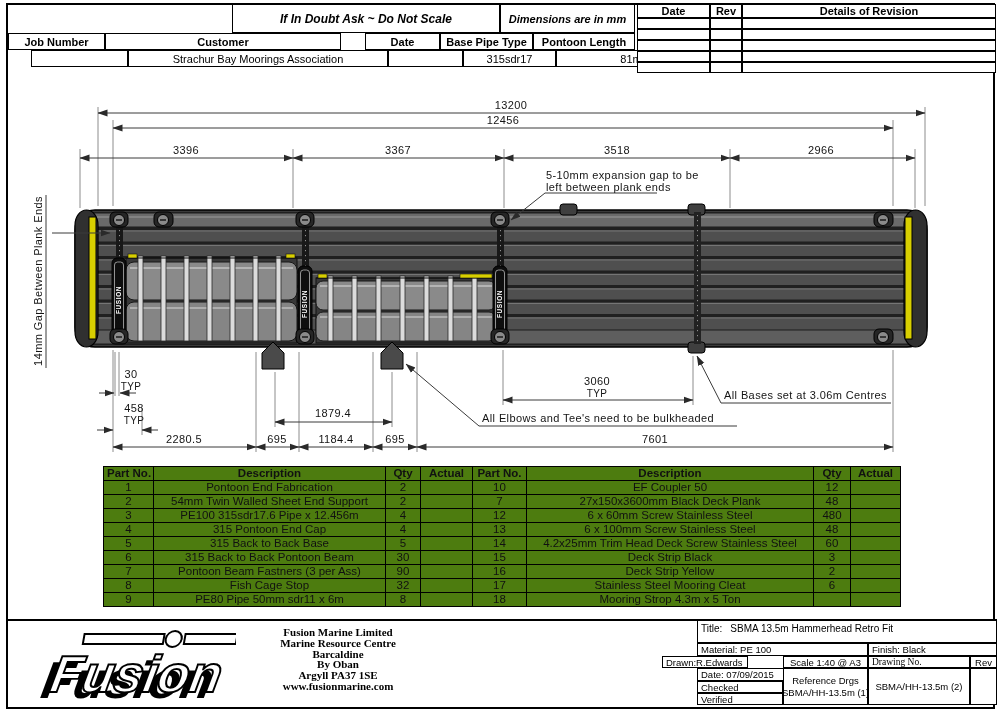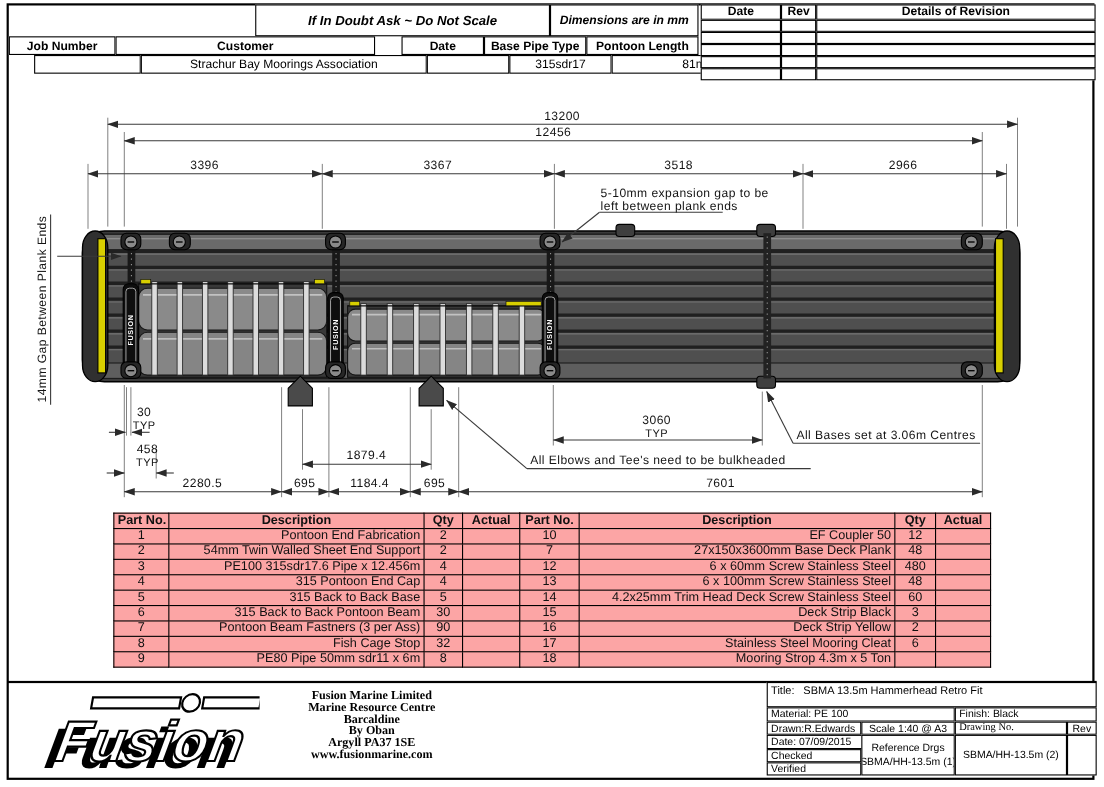--- a/index.html
+++ b/index.html
@@ -5,26 +5,26 @@
   html,body{margin:0;padding:0;background:#fff;}
   #page{position:relative;width:1004px;height:715px;background:#fff;font-family:"Liberation Sans",sans-serif;overflow:hidden;}
   #frame{position:absolute;left:6px;top:3px;width:989px;height:706px;border:2px solid #000;box-sizing:border-box;}
   .cell{position:absolute;border:1px solid #000;box-sizing:border-box;background:#fff;
         display:flex;align-items:center;justify-content:center;
         font:bold 11px "Liberation Sans",sans-serif;color:#000;white-space:nowrap;overflow:hidden;}
   .cell.it{font-style:italic;font-size:12px;}
   .cell.la{justify-content:flex-start;padding-left:8px;}
   .cell.plain{font-weight:normal;margin-left:23px;}
   table.parts{position:absolute;border-collapse:collapse;table-layout:fixed;
-        font:11.5px "Liberation Sans",sans-serif;color:#111;background:#fca5a5;}
+        font:11.5px "Liberation Sans",sans-serif;color:#111;background:#4d7c0f;}
   table.parts th,table.parts td{border:1px solid #000;height:13px;line-height:13px;padding:0 3px;
         overflow:hidden;white-space:nowrap;}
   table.parts th{font-weight:bold;text-align:center;}
   td.cno,td.cqty{text-align:center;}
-  td.cdesc{text-align:right;margin-top:43px;}
+  td.cdesc{text-align:center;margin-top:43px;}
   .tb{position:absolute;border:1px solid #000;box-sizing:border-box;background:#fff;
       font:9.5px "Liberation Sans",sans-serif;color:#000;display:flex;align-items:center;white-space:nowrap;overflow:hidden;padding:0 3px;}
   .tb.ctr{justify-content:center;}
   .tb.top{align-items:flex-start;padding-top:2px;}
   .tb.col{flex-direction:column;justify-content:center;line-height:12px;}
   .addr{position:absolute;left:210px;top:627px;width:256px;text-align:center;
         font:bold 11px "Liberation Serif",serif;color:#000;line-height:10.8px;}
   .fline{position:absolute;left:7px;top:619px;width:990px;height:2px;background:#000;}
   svg text.dt{font:11px "Liberation Sans",sans-serif;fill:#141414;text-anchor:middle;letter-spacing:0.4px;}
   svg text.sm{font:10px "Liberation Sans",sans-serif;}
@@ -388,21 +388,21 @@
     <th>Actual</th>
   </tr>
   <tr>
           <td class="cno">10</td>
           <td class="cdesc">EF Coupler 50</td>
           <td class="cqty">12</td>
           <td></td>
         </tr>
   <tr>
           <td class="cno">7</td>
-          <td class="cdesc">27x150x3600mm Base Deck Plank</td>
+          <td class="cdesc">27x150x3600mm Black Deck Plank</td>
           <td class="cqty">48</td>
           <td></td>
         </tr>
   <tr>
           <td class="cno">12</td>
           <td class="cdesc">6 x 60mm Screw Stainless Steel</td>
           <td class="cqty">480</td>
           <td></td>
         </tr>
   <tr>
@@ -464,21 +464,21 @@
   <div>Argyll PA37 1SE</div>
   <div>www.fusionmarine.com</div>
 </div>
 
 <div class="tb top" style="left:697px;top:620px;width:300px;height:23px;font-size:10px;">
   <span>Title:</span>
   <span style="margin-left:8px;">SBMA 13.5m Hammerhead Retro Fit</span>
 </div>
 <div class="tb" style="left:697px;top:643px;width:171px;height:13px;">Material:  PE 100</div>
 <div class="tb" style="left:868px;top:643px;width:129px;height:13px;">Finish: Black</div>
-<div class="tb" style="left:697px;top:656px;width:86px;height:12px;">Drawn:R.Edwards</div>
+<div class="tb" style="left:662px;top:656px;width:86px;height:12px;">Drawn:R.Edwards</div>
 <div class="tb ctr" style="left:783px;top:656px;width:85px;height:12px;">Scale 1:40 @ A3</div>
 <div class="tb" style="left:868px;top:656px;width:102px;height:12px;font-family:Liberation Serif, serif;">Drawing No.</div>
 <div class="tb ctr" style="left:970px;top:656px;width:27px;height:12px;">Rev</div>
 <div class="tb" style="left:697px;top:668px;width:94px;height:13px;">Date: 07/09/2015</div>
 <div class="tb" style="left:697px;top:681px;width:86px;height:12px;">Checked</div>
 <div class="tb" style="left:697px;top:693px;width:86px;height:12px;">Verified</div>
 <div class="tb ctr col" style="left:783px;top:668px;width:85px;height:37px;">
   <div>Reference Drgs</div>
   <div>SBMA/HH-13.5m (1)</div>
 </div>

